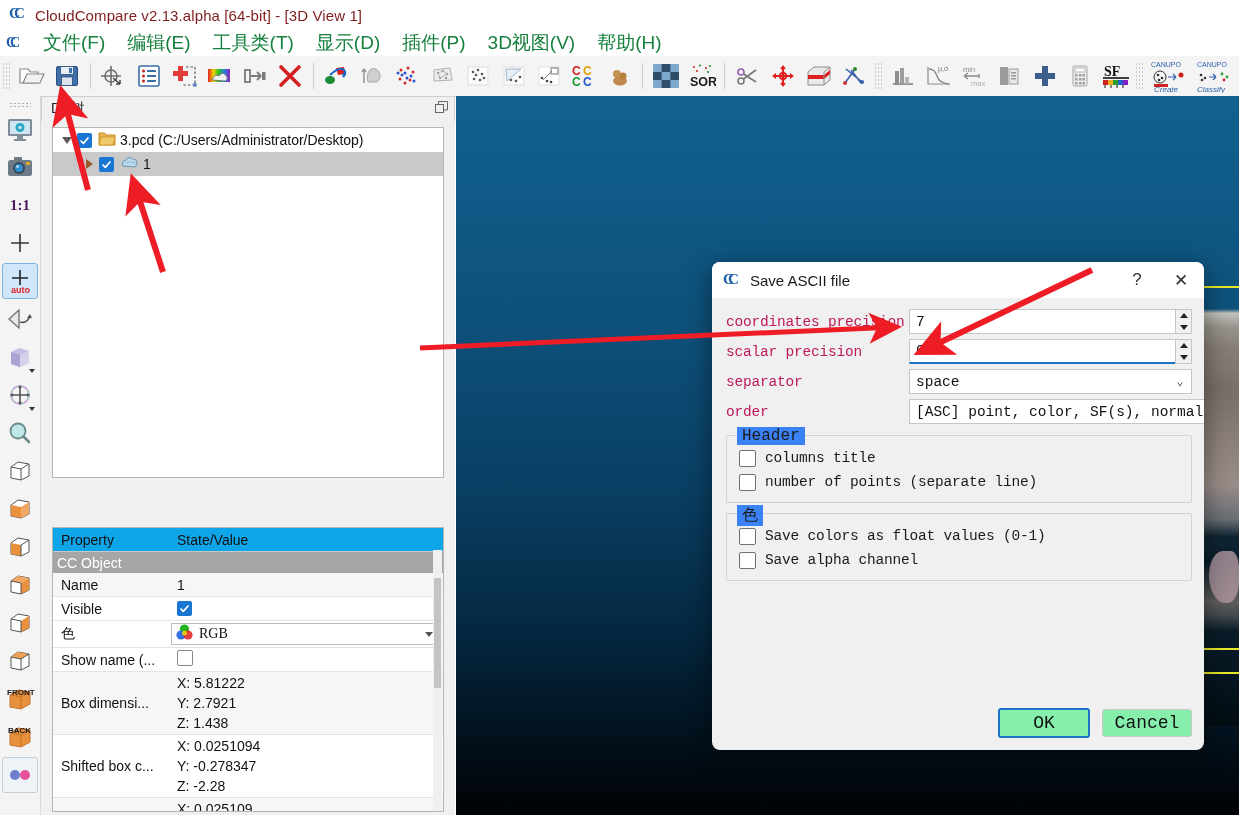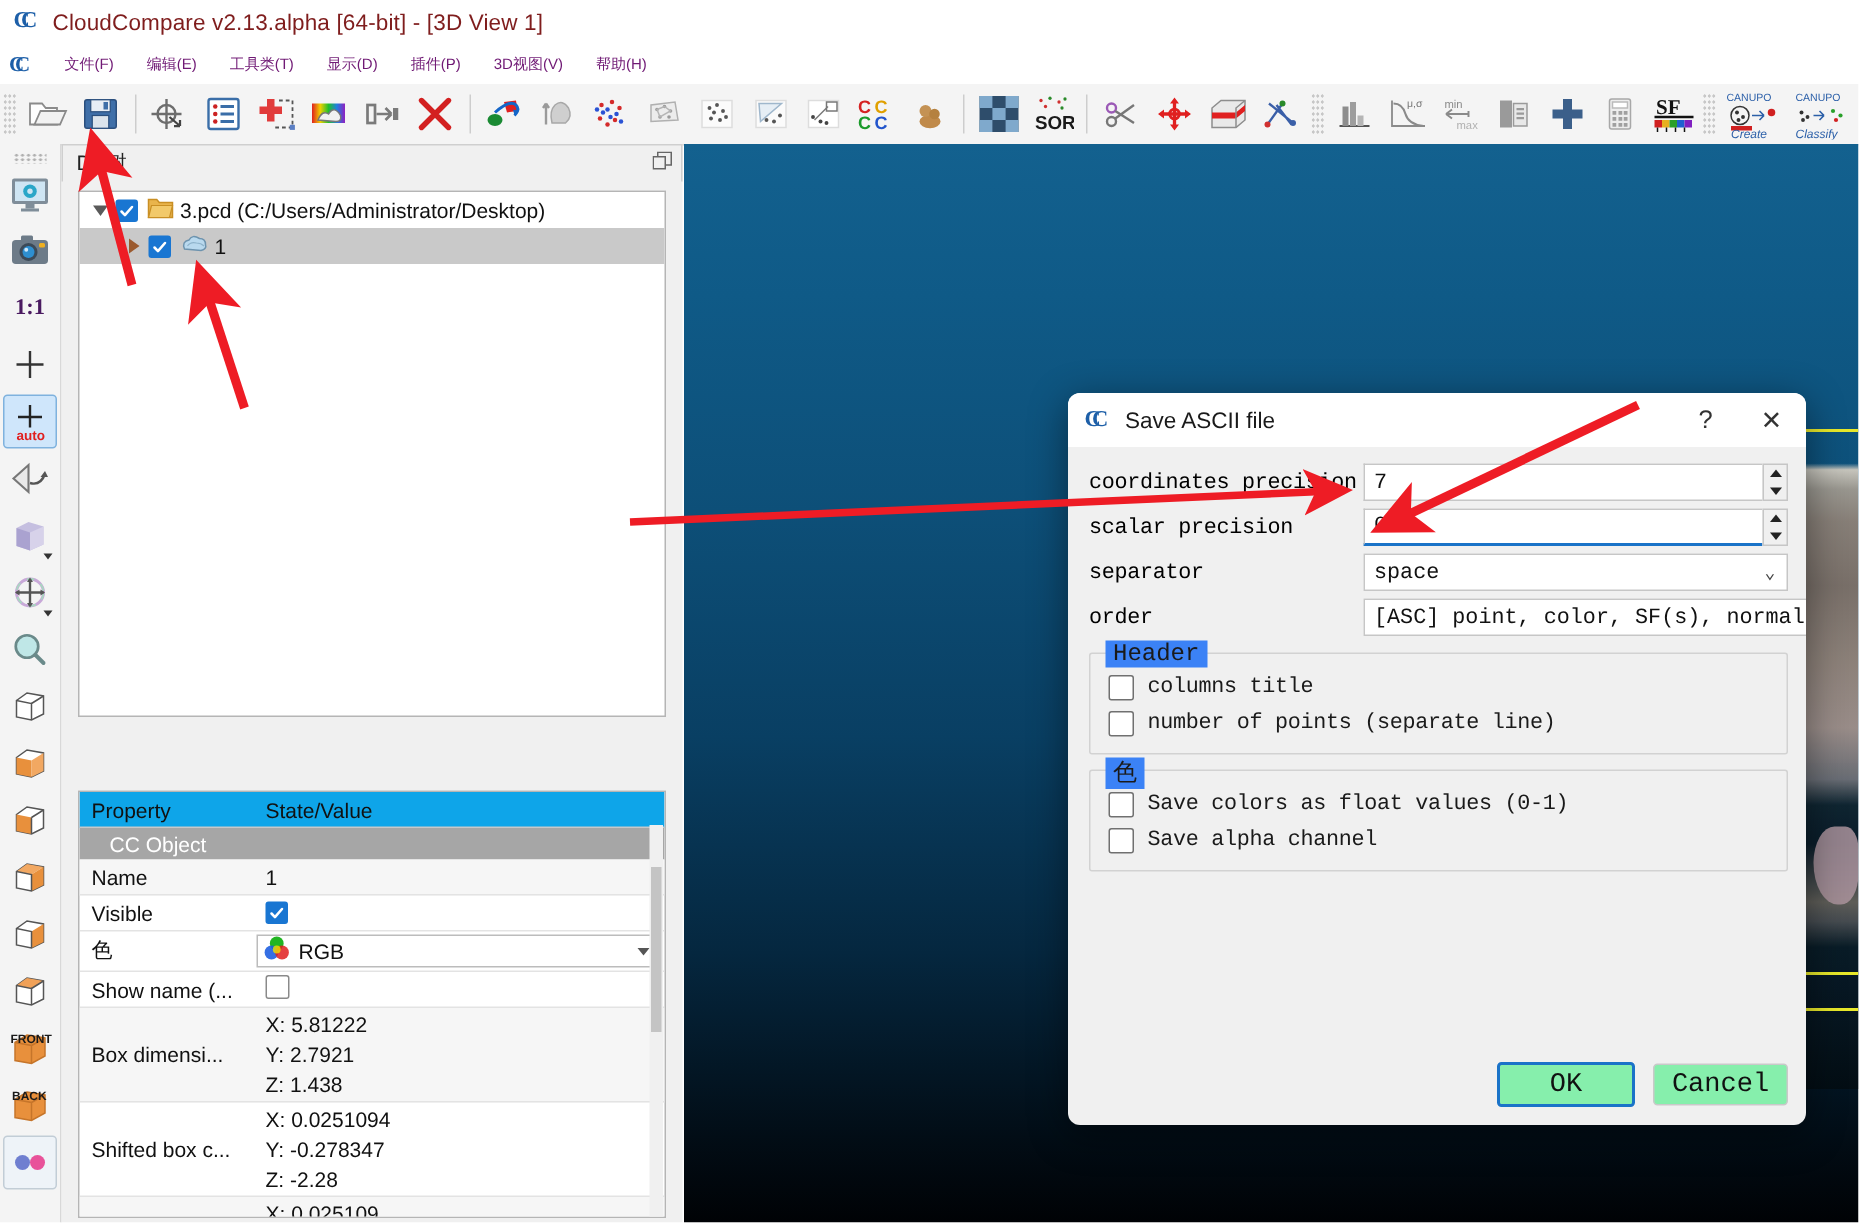--- a/index.html
+++ b/index.html
@@ -19,21 +19,21 @@
   #titlebar .title-text{
     font-size:15px;color:#7f1d1d;letter-spacing:.1px;
   }
   
   #menubar{
     position:absolute;left:0;top:30px;width:1239px;height:26px;
     background:#ffffff;display:flex;align-items:center;
   }
   #menubar .cc-logo{margin-left:6px;margin-right:10px;}
   #menubar .menu-item{
-    font-size:10px;color:#701a75;padding:0 11px;cursor:default;
+    font-size:19px;color:#15803d;padding:0 11px;cursor:default;
   }
   
   #toolbar{
     position:absolute;left:0;top:56px;width:1239px;height:40px;
     background:#f4f4f4;border-bottom:1px solid #d8d8d8;
     display:flex;align-items:center;
   }
   .tb-grip{width:9px;height:28px;margin:0 3px 0 2px;
     background-image:radial-gradient(#b8b8b8 38%,transparent 40%);
     background-size:3px 4px;opacity:.75;}
@@ -95,21 +95,21 @@
     background:#f0f0f0;box-sizing:border-box;
   }
   #proptable{
     position:absolute;left:11px;top:31px;width:392px;height:285px;
     background:#fff;border:1px solid #b5b5b5;box-sizing:border-box;overflow:hidden;
   }
   .pt-row{display:flex;border-bottom:1px solid #e3e3e3;font-size:14px;min-height:23px;align-items:center;}
   .pt-row .k{width:118px;padding-left:8px;box-sizing:border-box;color:#111;flex:none;}
   .pt-row .v{flex:1;padding-left:6px;color:#111;}
   .pt-head{background:#0ea5e9;font-size:14px;border-bottom:1px solid #c8c8c8;}
-  .pt-section{background:#a6a6a6;color:#fff;font-size:14px;height:21px;display:flex;align-items:center;padding-left:20px;}
+  .pt-section{background:#a6a6a6;color:#fff;font-size:14px;height:21px;display:flex;align-items:center;padding-left:4px;}
   .pt-alt{background:#f6f6f6;}
   .mini-cb{width:14px;height:14px;border:1px solid #8a8a8a;background:#fff;border-radius:2px;display:inline-block;}
   .blue-cb{width:15px;height:15px;border-radius:2px;background:#1976d2;display:inline-flex;align-items:center;justify-content:center;}
   .combo-inline{
     display:flex;align-items:center;border:1px solid #bcbcbc;background:#fff;
     height:22px;margin-right:2px;padding-left:4px;box-sizing:border-box;
   }
   .combo-inline .cv{flex:1;margin-left:6px;}
   .chev{width:0;height:0;border-left:4px solid transparent;border-right:4px solid transparent;border-top:5px solid #555;margin-right:7px;}
   .pt-scroll{position:absolute;right:1px;top:22px;width:9px;height:262px;background:#f0f0f0;}
@@ -152,21 +152,21 @@
   #dlg-title{
     height:36px;background:#ffffff;display:flex;align-items:center;
     font-family:"Liberation Sans", sans-serif;
   }
   #dlg-title .cc-logo{margin-left:11px;margin-right:9px;}
   #dlg-title .t{font-size:15px;color:#1a1a1a;flex:1;}
   #dlg-title .qm{width:42px;text-align:center;font-size:17px;color:#333;}
   #dlg-title .cl{width:46px;text-align:center;font-size:17px;color:#333;}
   #dlg-body{padding:10px 12px 0 14px;}
   .frow{display:flex;align-items:center;height:27px;margin-bottom:3px;}
-  .flabel{font-size:14.5px;color:#000000;width:183px;flex:none;letter-spacing:-.2px;}
+  .flabel{font-size:14.5px;color:#be185d;width:183px;flex:none;letter-spacing:-.2px;}
   .spinwrap{flex:1;display:flex;height:25px;}
   .spinwrap input{
     flex:1;border:1px solid #c6c6c6;border-right:none;background:#fff;
     font-family:"Liberation Mono", monospace;font-size:14.5px;
     padding-left:6px;outline:none;color:#111;box-sizing:border-box;
   }
   .spinwrap.focus input{border-color:#c6c6c6;border-bottom:2px solid #1a73c8;}
   .spinbtns{
     width:17px;border:1px solid #c6c6c6;background:#f0f0f0;
     display:flex;flex-direction:column;box-sizing:border-box;
@@ -782,21 +782,21 @@
         <span class="blue-cb">
           <svg width="11" height="11" viewBox="0 0 11 11">
               <path d="M2 6 L4.3 8.4 L9 3" fill="none" stroke="#fff" stroke-width="1.7" stroke-linecap="round" stroke-linejoin="round"></path>
             </svg>
         </span>
       </span>
     </div>
 
     <div class="pt-row" style="min-height:26px;">
       <span class="k">色</span>
-      <span class="v" style="padding-left:0;">
+      <span class="v" style="padding-left:0;font-family:Liberation Serif, serif;">
         <span class="combo-inline">
           <span>
             <svg width="17" height="17" viewBox="0 0 17 17">
               <circle cx="8.5" cy="5" r="4.6" fill="#22b522"></circle>
               <circle cx="5" cy="11" r="4.6" fill="#1f5fe0" opacity=".9"></circle>
               <circle cx="12" cy="11" r="4.6" fill="#e01f1f" opacity=".85"></circle>
               <circle cx="8.5" cy="9" r="2.6" fill="#f0e000" opacity=".8"></circle>
             </svg>
           </span>
           <span class="cv">RGB</span>

